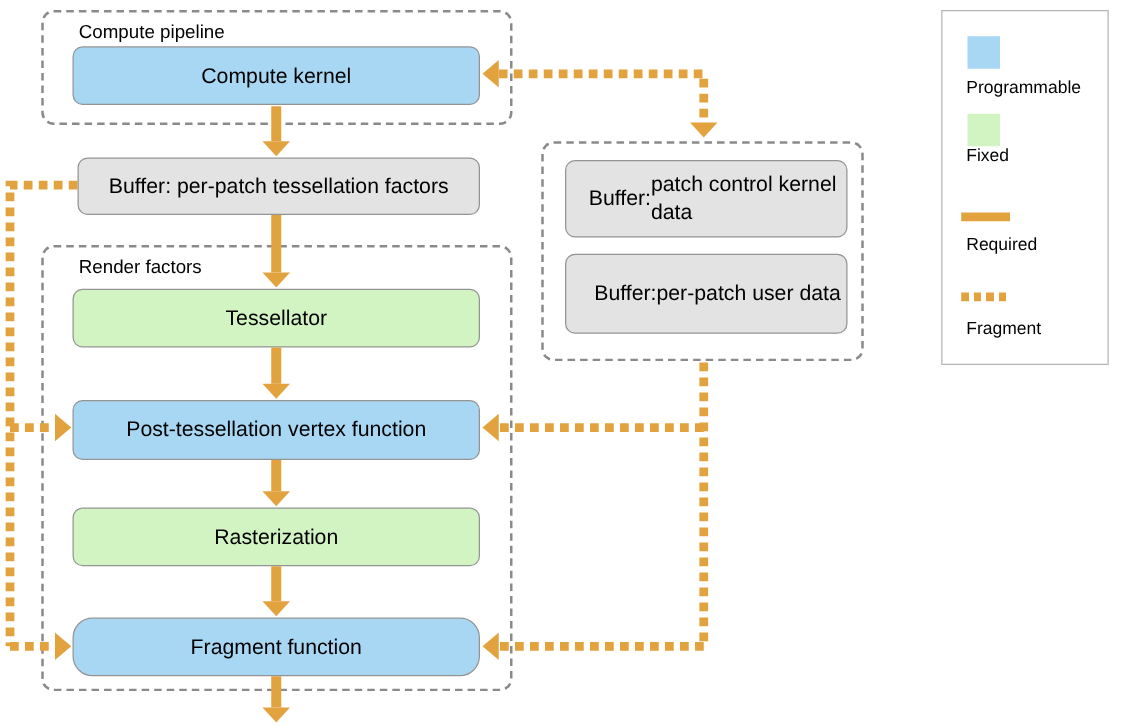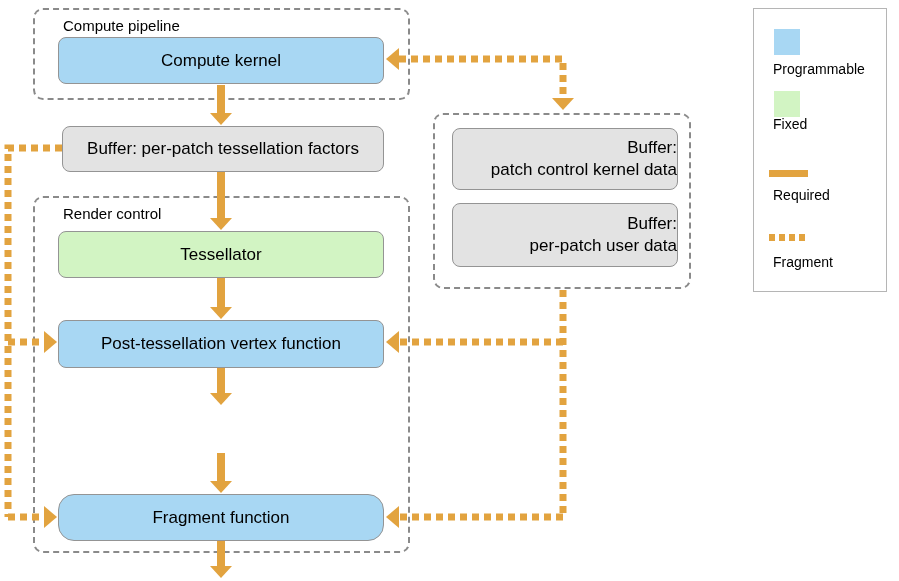--- a/index.html
+++ b/index.html
@@ -52,22 +52,21 @@
   .node.gray  { background: var(--buffer); }
 
   .node.kernel { left: 58px; top: 37px;  width: 326px; height: 47px; }
   .node.tf     { left: 62px; top: 126px; width: 322px; height: 46px; }
   .node.tess   { left: 58px; top: 231px; width: 326px; height: 47px; }
   .node.ptv    { left: 58px; top: 320px; width: 326px; height: 48px; }
   .node.raster { left: 58px; top: 406px; width: 326px; height: 47px; }
   .node.frag   { left: 58px; top: 494px; width: 326px; height: 47px; border-radius: 16px; }
 
   .node.multiline {
-    flex-direction: column;
-    align-items: flex-end;
+    align-items: center;
     justify-content: center;
     padding-left: 18px;
     text-align: left;
     line-height: 22px;
   }
   .node.cp { left: 452px; top: 128px; width: 226px; height: 62px; }
   .node.ud { left: 452px; top: 203px; width: 226px; height: 64px; }
 
   
   svg.connectors {
@@ -116,24 +115,25 @@
 <div class="stage">
 
   <div class="group compute">
     <div class="group-label">Compute pipeline</div>
   </div>
   <div class="node blue kernel">Compute kernel</div>
 
   <div class="node gray tf">Buffer: per-patch tessellation factors</div>
 
   <div class="group render">
-    <div class="group-label">Render control</div>
+    <div class="group-label">Render factors</div>
   </div>
   <div class="node green tess">Tessellator</div>
   <div class="node blue ptv">Post-tessellation vertex function</div>
+  <div class="node green raster">Rasterization</div>
   <div class="node blue frag">Fragment function</div>
 
   <div class="group patch"></div>
   <div class="node gray multiline cp">
     <span>Buffer:</span>
     <span>patch control kernel data</span>
   </div>
   <div class="node gray multiline ud">
     <span>Buffer:</span>
     <span>per-patch user data</span>

